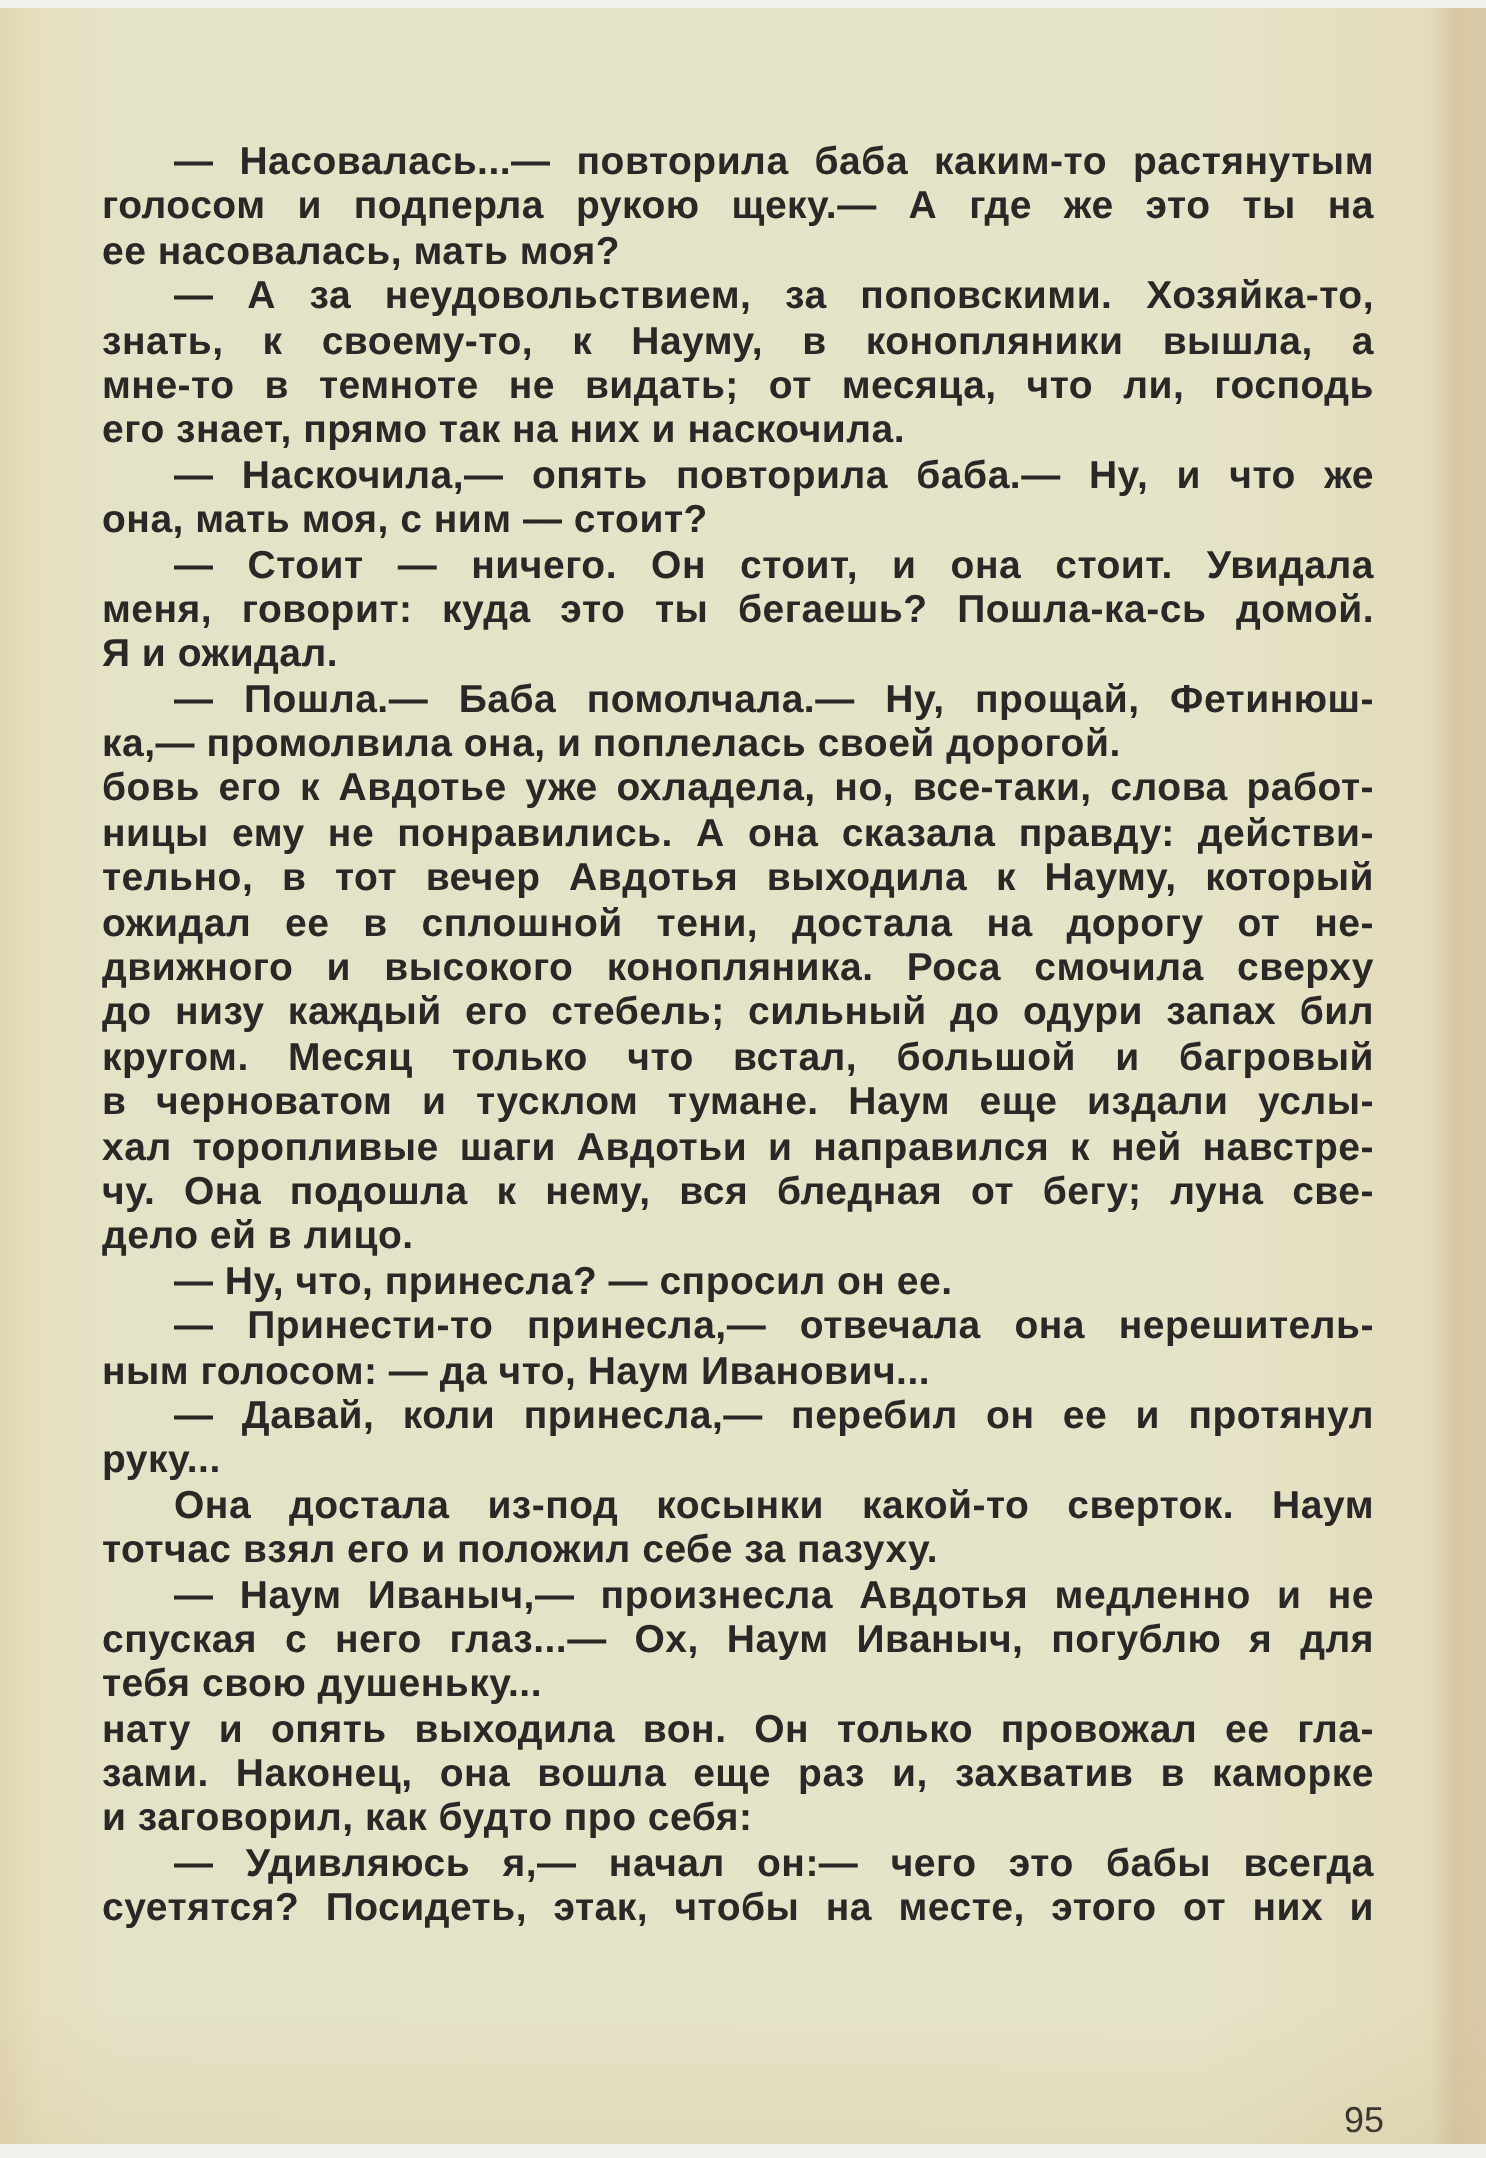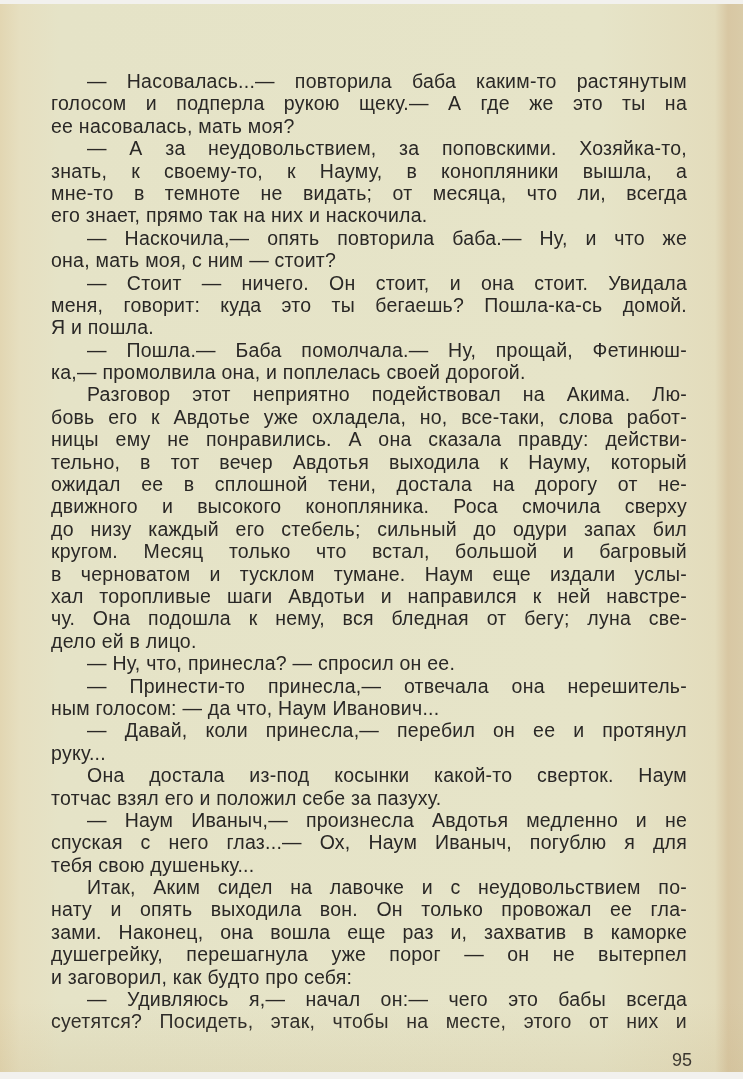--- a/index.html
+++ b/index.html
@@ -18,49 +18,48 @@
   }
   .text {
     position:absolute; left:51px; top:66px; width:636px;
     color:#2a2826;
     font-size:19.5px;
     line-height:22.4px;
     letter-spacing:0.25px;
   }
   .line {
     display:block; white-space:nowrap; text-align:justify; text-align-last:justify;
-    height:22.4px; overflow:visible;
+    height:22.4px; overflow:visible;font-weight:bold;
   }
   .line.indent { padding-left:36px; }
   .line.last { text-align-last:left; }
   .pagenum {
     position:absolute; left:672px; top:1046px;
     font-size:18px; color:#2a2826;
   }
 </style>
 </head>
 <body>
 
 <div class="page">
   <div class="text" id="text">
       <span class="line indent">— Насовалась...— повторила баба каким-то растянутым</span>
       <span class="line">голосом и подперла рукою щеку.— А где же это ты на</span>
       <span class="line last">ее насовалась, мать моя?</span>
       <span class="line indent">— А за неудовольствием, за поповскими. Хозяйка-то,</span>
       <span class="line">знать, к своему-то, к Науму, в конопляники вышла, а</span>
-      <span class="line">мне-то в темноте не видать; от месяца, что ли, всегда</span>
+      <span class="line">мне-то в темноте не видать; от месяца, что ли, господь</span>
       <span class="line last">его знает, прямо так на них и наскочила.</span>
       <span class="line indent">— Наскочила,— опять повторила баба.— Ну, и что же</span>
       <span class="line last">она, мать моя, с ним — стоит?</span>
       <span class="line indent">— Стоит — ничего. Он стоит, и она стоит. Увидала</span>
       <span class="line">меня, говорит: куда это ты бегаешь? Пошла-ка-сь домой.</span>
-      <span class="line last">Я и пошла.</span>
+      <span class="line last">Я и ожидал.</span>
       <span class="line indent">— Пошла.— Баба помолчала.— Ну, прощай, Фетинюш-</span>
       <span class="line last">ка,— промолвила она, и поплелась своей дорогой.</span>
-      <span class="line indent">Разговор этот неприятно подействовал на Акима. Лю-</span>
       <span class="line">бовь его к Авдотье уже охладела, но, все-таки, слова работ-</span>
       <span class="line">ницы ему не понравились. А она сказала правду: действи-</span>
       <span class="line">тельно, в тот вечер Авдотья выходила к Науму, который</span>
       <span class="line">ожидал ее в сплошной тени, достала на дорогу от не-</span>
       <span class="line">движного и высокого конопляника. Роса смочила сверху</span>
       <span class="line">до низу каждый его стебель; сильный до одури запах бил</span>
       <span class="line">кругом. Месяц только что встал, большой и багровый</span>
       <span class="line">в черноватом и тусклом тумане. Наум еще издали услы-</span>
       <span class="line">хал торопливые шаги Авдотьи и направился к ней навстре-</span>
       <span class="line">чу. Она подошла к нему, вся бледная от бегу; луна све-</span>
@@ -68,22 +67,20 @@
       <span class="line indent last">— Ну, что, принесла? — спросил он ее.</span>
       <span class="line indent">— Принести-то принесла,— отвечала она нерешитель-</span>
       <span class="line last">ным голосом: — да что, Наум Иванович...</span>
       <span class="line indent">— Давай, коли принесла,— перебил он ее и протянул</span>
       <span class="line last">руку...</span>
       <span class="line indent">Она достала из-под косынки какой-то сверток. Наум</span>
       <span class="line last">тотчас взял его и положил себе за пазуху.</span>
       <span class="line indent">— Наум Иваныч,— произнесла Авдотья медленно и не</span>
       <span class="line">спуская с него глаз...— Ох, Наум Иваныч, погублю я для</span>
       <span class="line last">тебя свою душеньку...</span>
-      <span class="line indent">Итак, Аким сидел на лавочке и с неудовольствием по-</span>
       <span class="line">нату и опять выходила вон. Он только провожал ее гла-</span>
       <span class="line">зами. Наконец, она вошла еще раз и, захватив в каморке</span>
-      <span class="line">душегрейку, перешагнула уже порог — он не вытерпел</span>
       <span class="line last">и заговорил, как будто про себя:</span>
       <span class="line indent">— Удивляюсь я,— начал он:— чего это бабы всегда</span>
       <span class="line">суетятся? Посидеть, этак, чтобы на месте, этого от них и</span>
     </div>
   <div class="pagenum">95</div>
 </div>
 
 </body></html>

